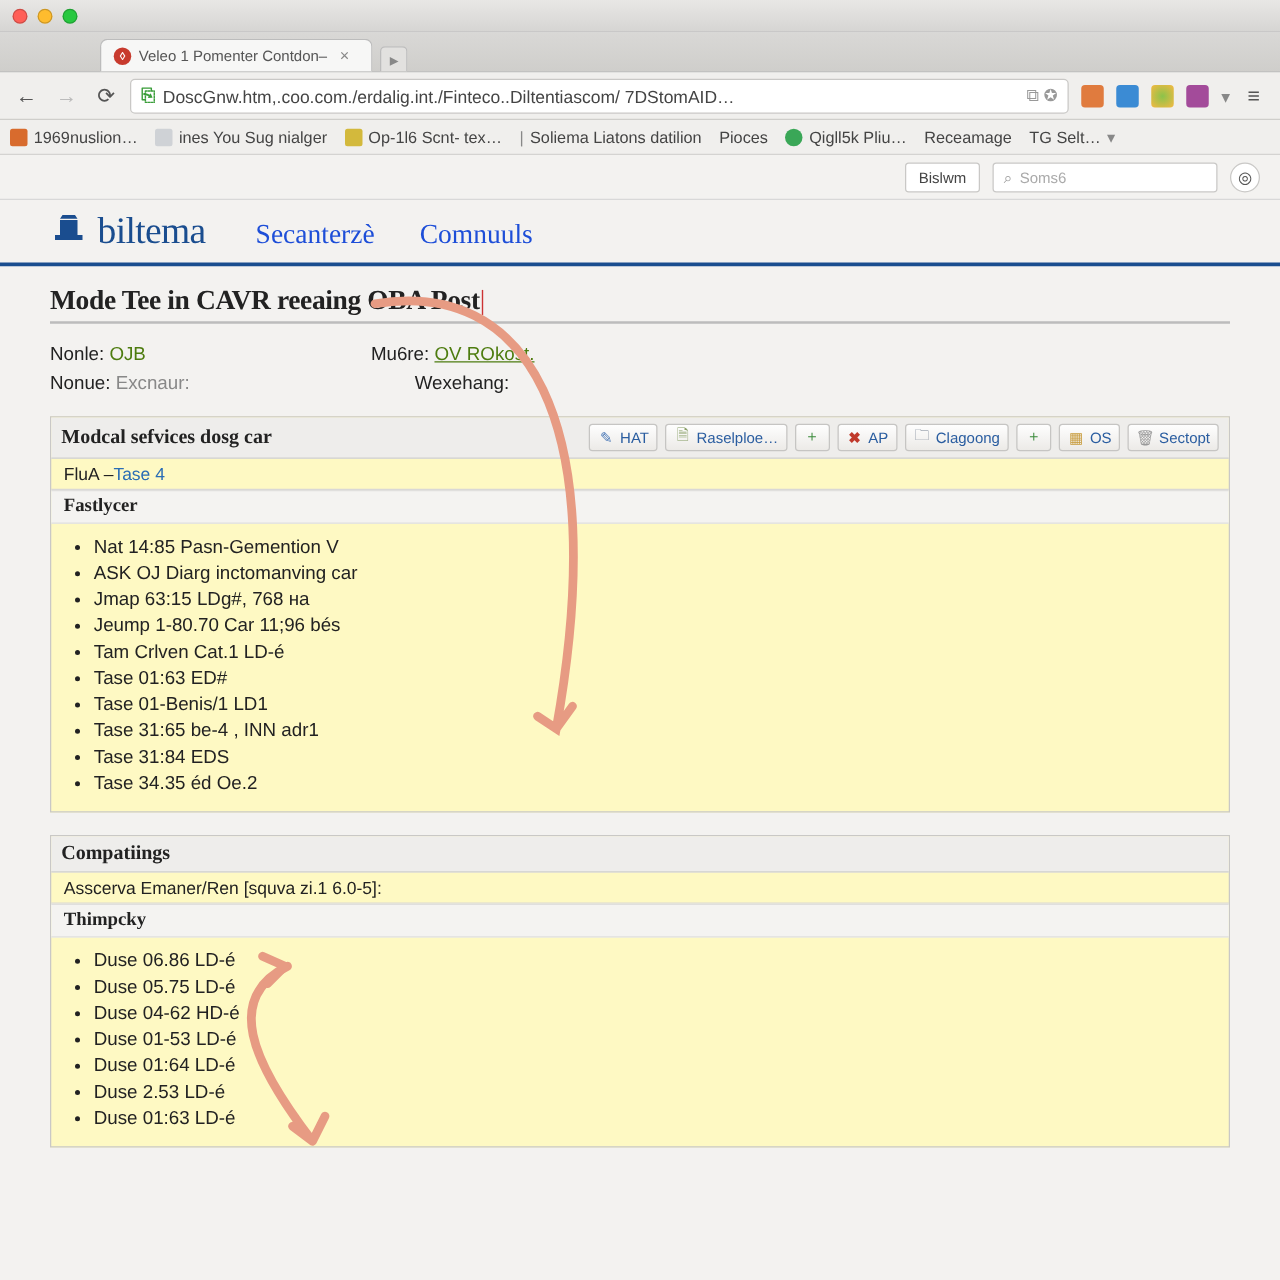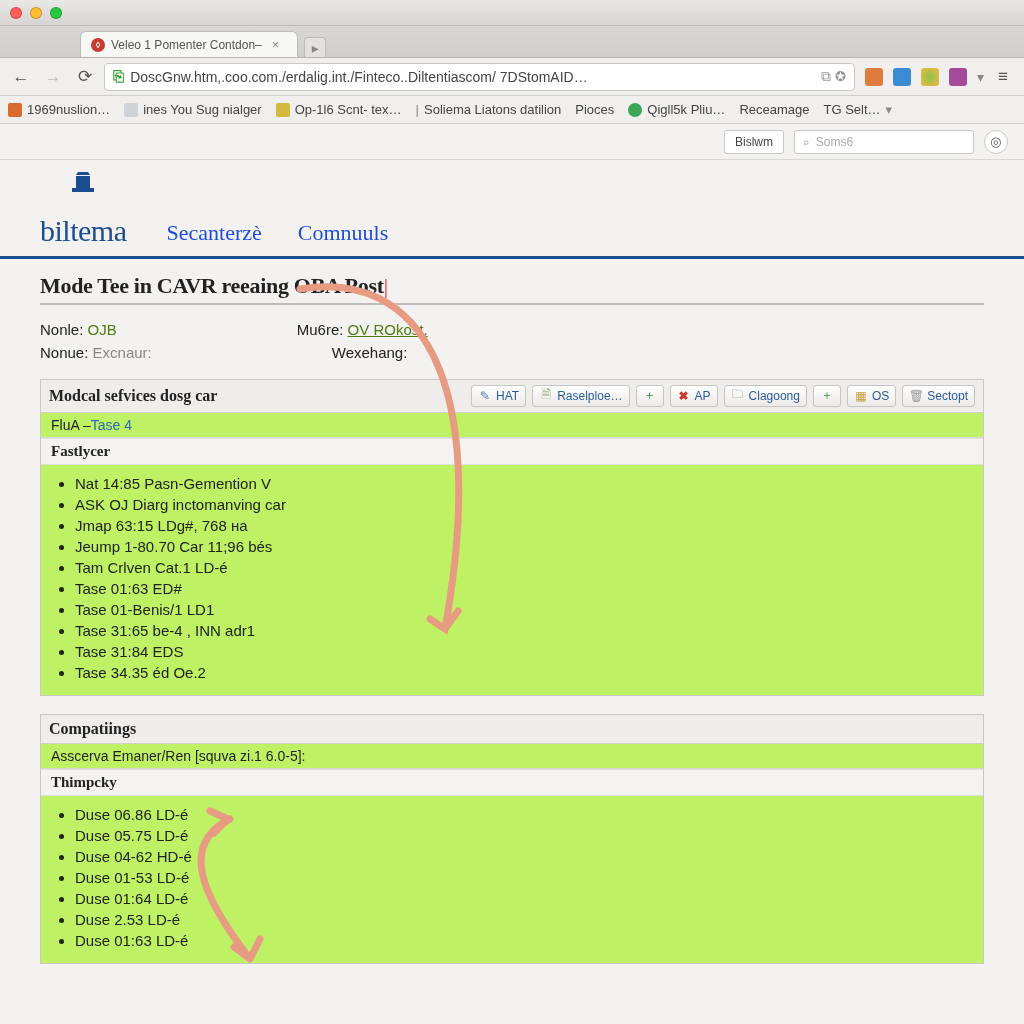--- a/index.html
+++ b/index.html
@@ -83,35 +83,35 @@
     padding:0 16px; gap:10px;
   }
   .hb-btn { border:1px solid #c9c8c6; background:#fff; border-radius:3px; height:24px; padding:0 10px; font-size:12px; color:#444;}
   .hb-search { border:1px solid #c9c8c6; background:#fff; border-radius:3px; height:24px; padding:0 8px; display:flex; align-items:center; gap:6px; font-size:12px; color:#999; width:180px;}
   .hb-round { width:24px;height:24px;border:1px solid #c9c8c6;border-radius:50%;display:flex;align-items:center;justify-content:center;font-size:13px;color:#555;background:#fff;}
   
   .masthead {
     padding: 8px 40px 4px 40px;
     display:flex; align-items:flex-end; gap:40px;
   }
-  .logo { display:flex; align-items:center; gap:20px;flex-direction:column;}
+  .logo { display:flex; align-items:flex-start; gap:8px;}
   .logo-mark { width:30px;height:26px;position:relative;}
   .logo-mark svg { width:100%; height:100%; }
   .logo-text { font-family: Georgia, serif; font-size:30px; font-weight:500; color:#1a4d8f; letter-spacing:-0.5px;}
   .main-nav { display:flex; gap:36px; font-family: Georgia, serif; font-size:22px; color:#1d4ed8; padding-bottom:2px;}
   .nav-underline { height:3px; background:#1a4d8f; margin-top:4px;}
   
   .content { padding: 14px 40px; position:relative;}
   .page-title { font-family: Georgia, serif; font-size:22px; font-weight:bold; letter-spacing:-0.3px;}
   .title-divider { height:1.5px; background:#bcbcbc; margin-top:4px; margin-bottom:16px;}
   .meta-row { display:flex; gap:180px; font-size:15px; margin-bottom:6px;}
   .meta-label { font-family: Liberation Sans, sans-serif; }
   .meta-val { color:#4d7c0f; }
   
-  .panel { border:1px solid #c9c8c6; margin-top:18px; background:#bef264;}
+  .panel { border:1px solid #c9c8c6; margin-top:18px; background:#fef9c3;}
   .panel-header { background:#eeedeb; border-bottom:1px solid #d0cfcd; padding:5px 8px; display:flex; align-items:center; gap:6px;}
   .panel-title { font-family: Georgia, serif; font-weight:bold; font-size:16px; }
   .tbtn { border:1px solid #c6c5c3; background:linear-gradient(#fefefe,#eceae7); border-radius:3px; height:22px; padding:0 6px; display:flex; align-items:center; gap:4px; font-size:12px; color:#2a5da0;}
   .tbtn .ico { width:14px;height:14px; display:inline-flex; align-items:center; justify-content:center;}
   .panel-sub { border-bottom:1px solid #d9d8d6; padding:4px 10px; font-size:14px;}
   .panel-sub a { color:#2a6db5; text-decoration:none;}
   .section-head { background:#f4f3f1; border-top:1px solid #e0dfdd; border-bottom:1px solid #e0dfdd; padding:4px 10px; font-family:Georgia, serif; font-weight:bold; font-size:15px;}
   .items { padding:6px 10px 10px 34px; font-size:15px;}
   .items li { margin:4px 0; list-style: disc;}
   

